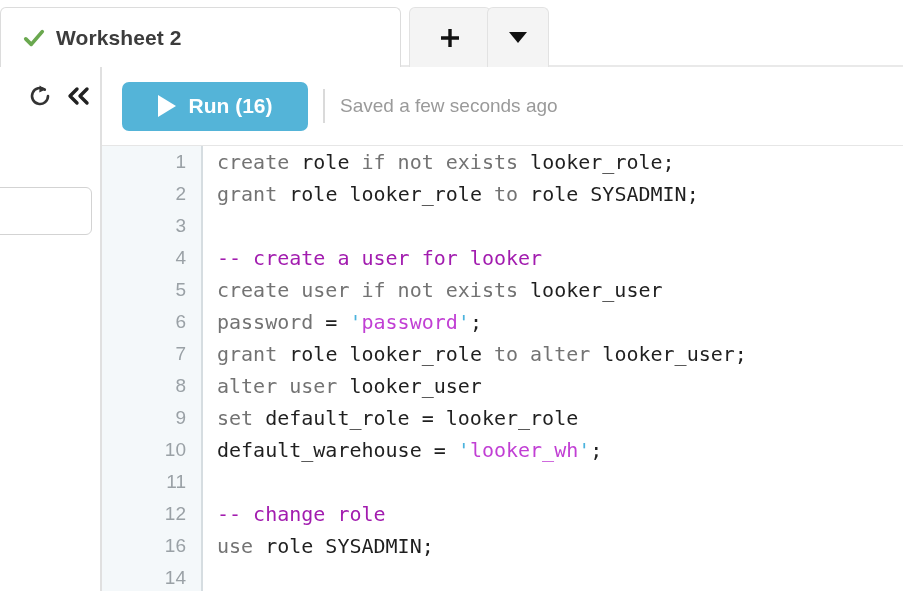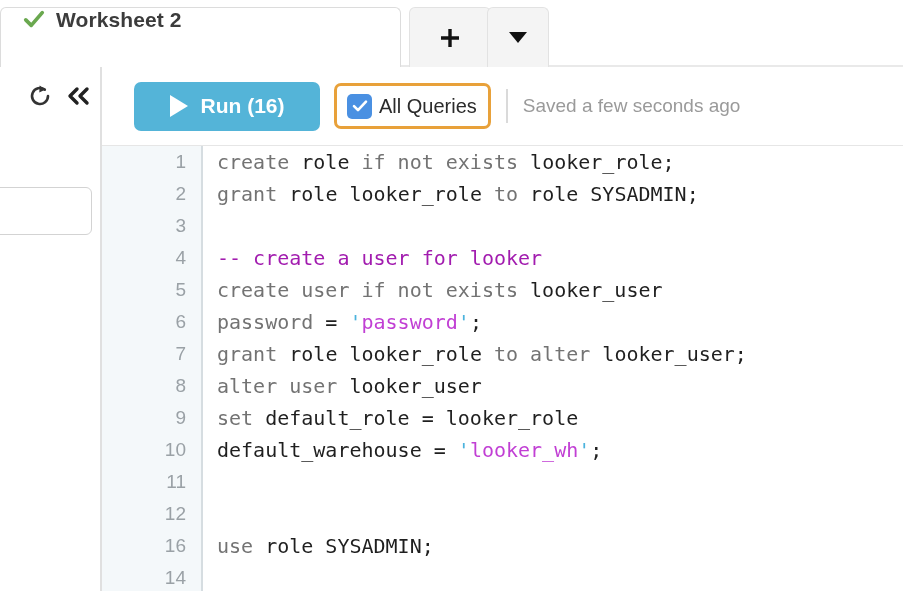--- a/index.html
+++ b/index.html
@@ -30,21 +30,21 @@
     left: 0; top: 7px;
     width: 401px;
     height: 60px;
     background: #ffffff;
     border: 1px solid #dcdcdc;
     border-bottom: none;
     border-top-left-radius: 6px;
     border-top-right-radius: 6px;
     box-sizing: border-box;
     display: flex;
-    align-items: flex-start;
+    align-items: center;
     padding-left: 22px;
     z-index: 3;
   }
   .tab-check {
     width: 22px;
     height: 22px;
     margin-right: 11px;
     flex: none;
     display: block;
   }
@@ -133,21 +133,21 @@
   }
 
   
   .toolbar {
     position: absolute;
     left: 0; top: 0;
     width: 801px;
     height: 78px;
     display: flex;
     align-items: center;
-    padding-left: 32px;
+    padding-left: 20px;
     box-sizing: border-box;
     background: #ffffff;
   }
   .run-button {
     height: 49px;
     min-width: 186px;
     background: #54b4d8;
     border-radius: 7px;
     display: flex;
     align-items: center;
@@ -306,47 +306,39 @@
 
 <div class="editor-pane">
 
   <div class="toolbar">
 
     <div class="run-button">
       <span class="play-icon"></span>
       <span>Run (16)</span>
     </div>
 
-    <div class="allq-wrap">
-      <span class="checkbox">
-        <svg class="check-svg" viewBox="0 0 18 18">
-          <path d="M3 9.2 L7 13.2 L15 4.6" fill="none" stroke="#ffffff" stroke-width="2.6" stroke-linecap="round" stroke-linejoin="round"></path>
-        </svg>
-      </span>
-      <span class="allq-label">All Queries</span>
-    </div>
 
     <span class="tool-divider"></span>
 
     <span class="saved-text">Saved a few seconds ago</span>
   </div>
 
   <div class="code-area">
     <div class="gutter"></div>
     <div class="code-scroll" id="code-scroll">
         <div class="code-row"><span class="ln">1</span><span class="code-txt"><span class="kw">create</span><span class="id"> role </span><span class="kw">if not exists</span><span class="id"> looker_role;</span></span></div>
         <div class="code-row"><span class="ln">2</span><span class="code-txt"><span class="kw">grant</span><span class="id"> role looker_role </span><span class="kw">to</span><span class="id"> role SYSADMIN;</span></span></div>
         <div class="code-row"><span class="ln">3</span><span class="code-txt"></span></div>
         <div class="code-row"><span class="ln">4</span><span class="code-txt"><span class="cmt">-- create a user for looker</span></span></div>
         <div class="code-row"><span class="ln">5</span><span class="code-txt"><span class="kw">create user if not exists</span><span class="id"> looker_user</span></span></div>
         <div class="code-row"><span class="ln">6</span><span class="code-txt"><span class="kw">password</span><span class="id"> = </span><span class="pun">'</span><span class="str">password</span><span class="pun">'</span><span class="id">;</span></span></div>
         <div class="code-row"><span class="ln">7</span><span class="code-txt"><span class="kw">grant</span><span class="id"> role looker_role </span><span class="kw">to alter</span><span class="id"> looker_user;</span></span></div>
         <div class="code-row"><span class="ln">8</span><span class="code-txt"><span class="kw">alter user</span><span class="id"> looker_user</span></span></div>
         <div class="code-row"><span class="ln">9</span><span class="code-txt"><span class="kw">set</span><span class="id"> default_role = looker_role</span></span></div>
         <div class="code-row"><span class="ln">10</span><span class="code-txt"><span class="id">default_warehouse = </span><span class="pun">'</span><span class="str">looker_wh</span><span class="pun">'</span><span class="id">;</span></span></div>
         <div class="code-row"><span class="ln">11</span><span class="code-txt"></span></div>
-        <div class="code-row"><span class="ln">12</span></div>
+        <div class="code-row"><span class="ln">12</span><span class="code-txt"><span class="cmt">-- change role</span></span></div>
         <div class="code-row"><span class="ln">16</span><span class="code-txt"><span class="kw">use</span><span class="id"> role SYSADMIN;</span></span></div>
         <div class="code-row"><span class="ln">14</span><span class="code-txt"></span></div>
       </div>
   </div>
 
 </div>
 
 </body></html>

